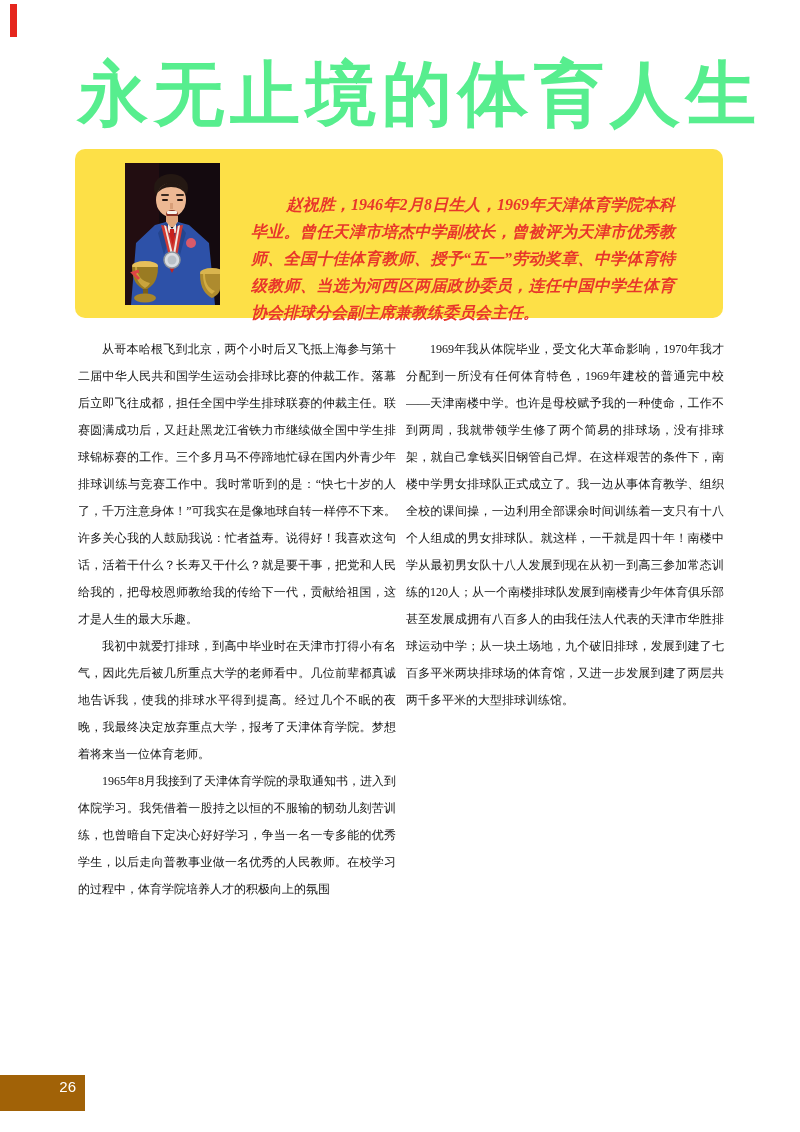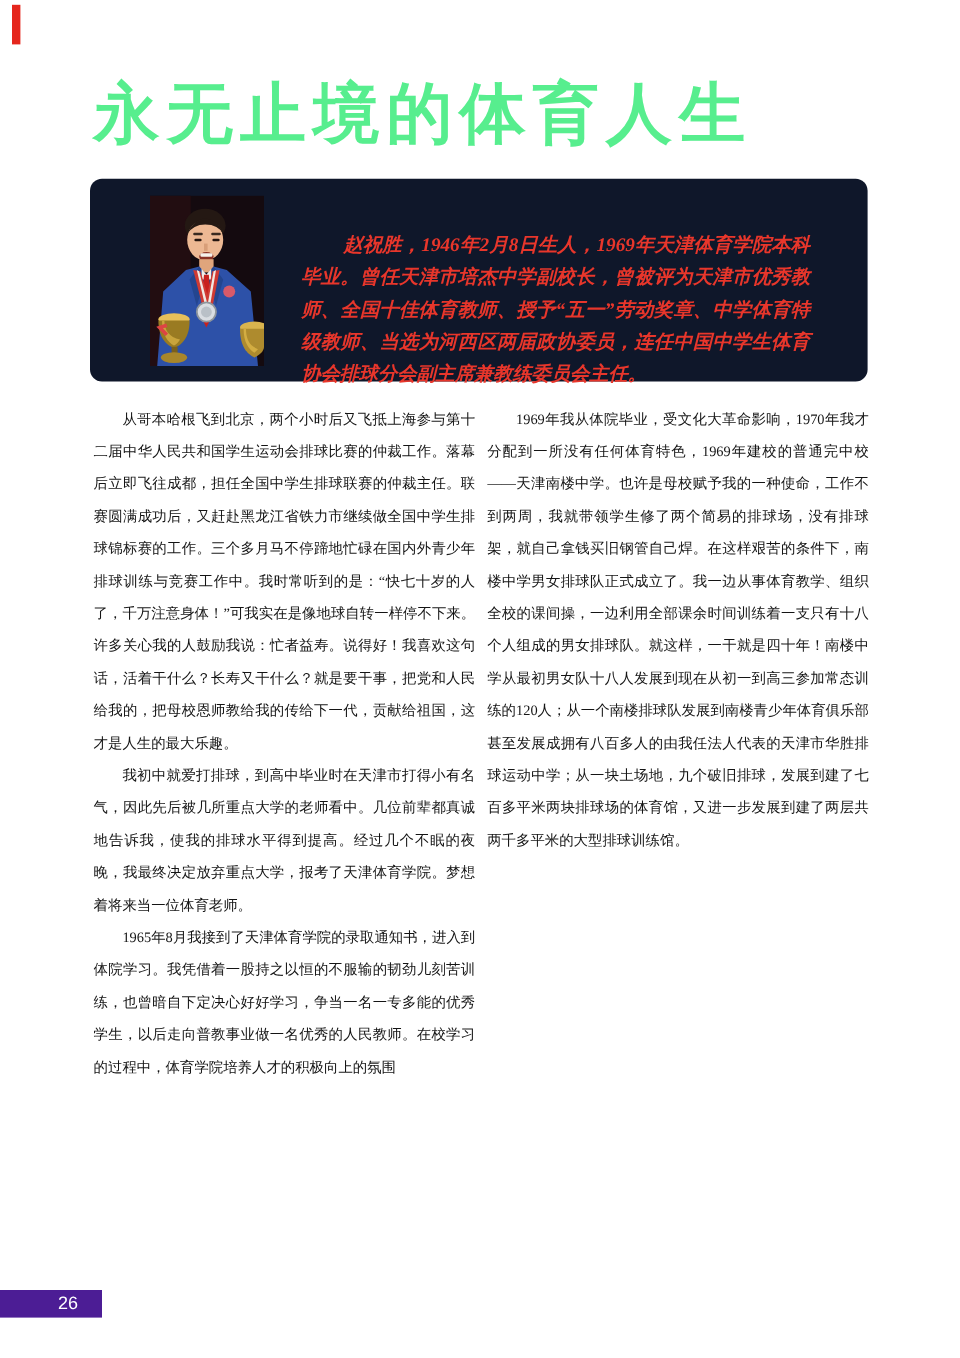--- a/index.html
+++ b/index.html
@@ -11,28 +11,28 @@
     font-family:"Liberation Serif", serif;
   }
   .reg-mark{
     position:absolute;left:10px;top:4px;width:7px;height:33px;
     background:#e5261d;
   }
   .main-title{
     position:absolute;left:78px;top:63px;width:640px;
     margin:0;
     font-family:"Liberation Sans", sans-serif;
-    font-size:55px;line-height:62px;font-weight:900;
+    font-size:70px;line-height:62px;font-weight:900;
     letter-spacing:6px;
     color:#57ee8e;
     white-space:nowrap;
   }
   .profile-box{
     position:absolute;left:75px;top:149px;width:648px;height:169px;
-    background:#0f172a;
+    background:#fde047;
     border-radius:10px;
   }
   .photo{
     position:absolute;left:50px;top:14px;width:95px;height:142px;
     display:block;
   }
   .bio{
     position:absolute;left:176px;top:42px;width:424px;
     margin:0;
     color:#e8362b;
@@ -46,28 +46,28 @@
     position:absolute;top:336px;width:318px;height:722px;
     overflow:hidden;
     font-size:12px;line-height:27px;color:#141414;
     text-align:justify;
   }
   .col-left{left:78px;}
   .col-right{left:406px;}
   .col p{margin:0;text-indent:2em;}
   .col p.cont{text-indent:0;}
   .footer-bar{
-    position:absolute;left:0;top:1075px;width:85px;height:23px;
-    background:#4c1d95;
+    position:absolute;left:0;top:1075px;width:85px;height:36px;
+    background:#a16207;
     color:#ffffff;
     font-family:"Liberation Sans", sans-serif;
     font-size:15px;line-height:23px;
     text-align:right;
     box-sizing:border-box;
-    padding-right:20px;
+    padding-right:9px;
   }
 </style>
 </head>
 <body>
 
 <div class="page">
 
   <div class="reg-mark"></div>
 
   <h1 class="main-title">永无止境的体育人生</h1>

